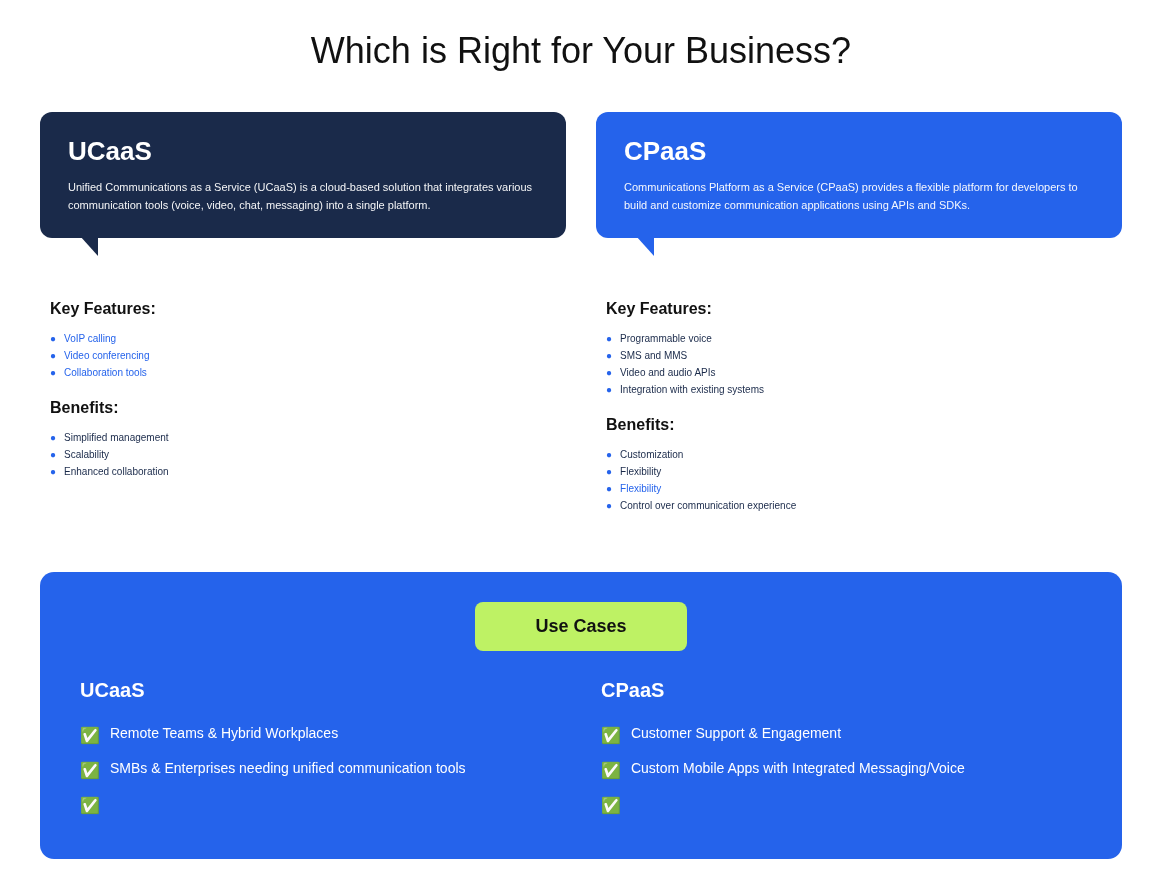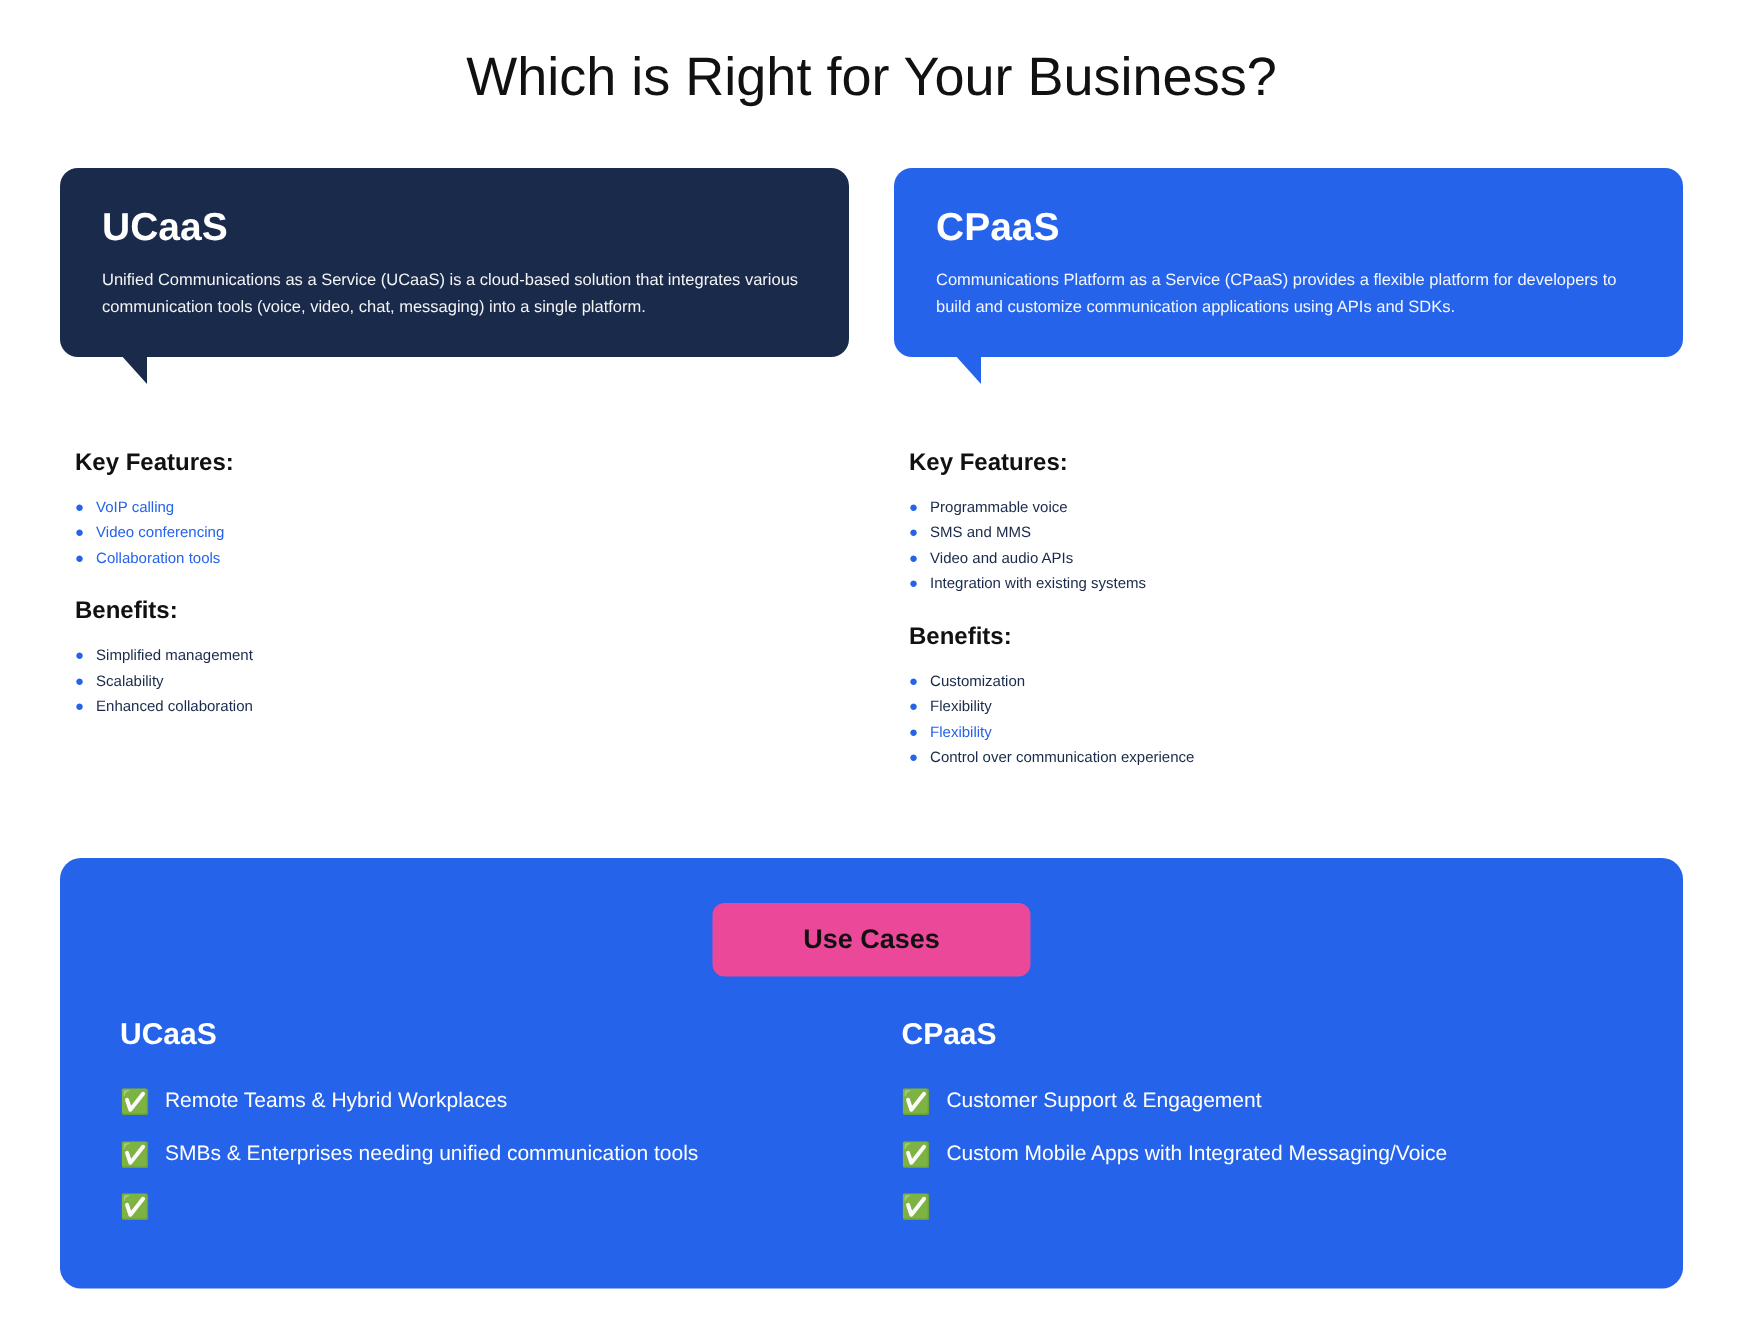--- a/index.html
+++ b/index.html
@@ -128,21 +128,21 @@
       margin-top: 10px;
     }
 
     .use-cases-header {
       display: flex;
       justify-content: center;
       margin-bottom: 28px;
     }
 
     .use-cases-badge {
-      background: #ec4899;
+      background: #bef264;
       border-radius: 8px;
       padding: 14px 60px;
       font-size: 18px;
       font-weight: 700;
       color: #111;
     }
 
     .use-cases-columns {
       display: flex;
       gap: 40px;

